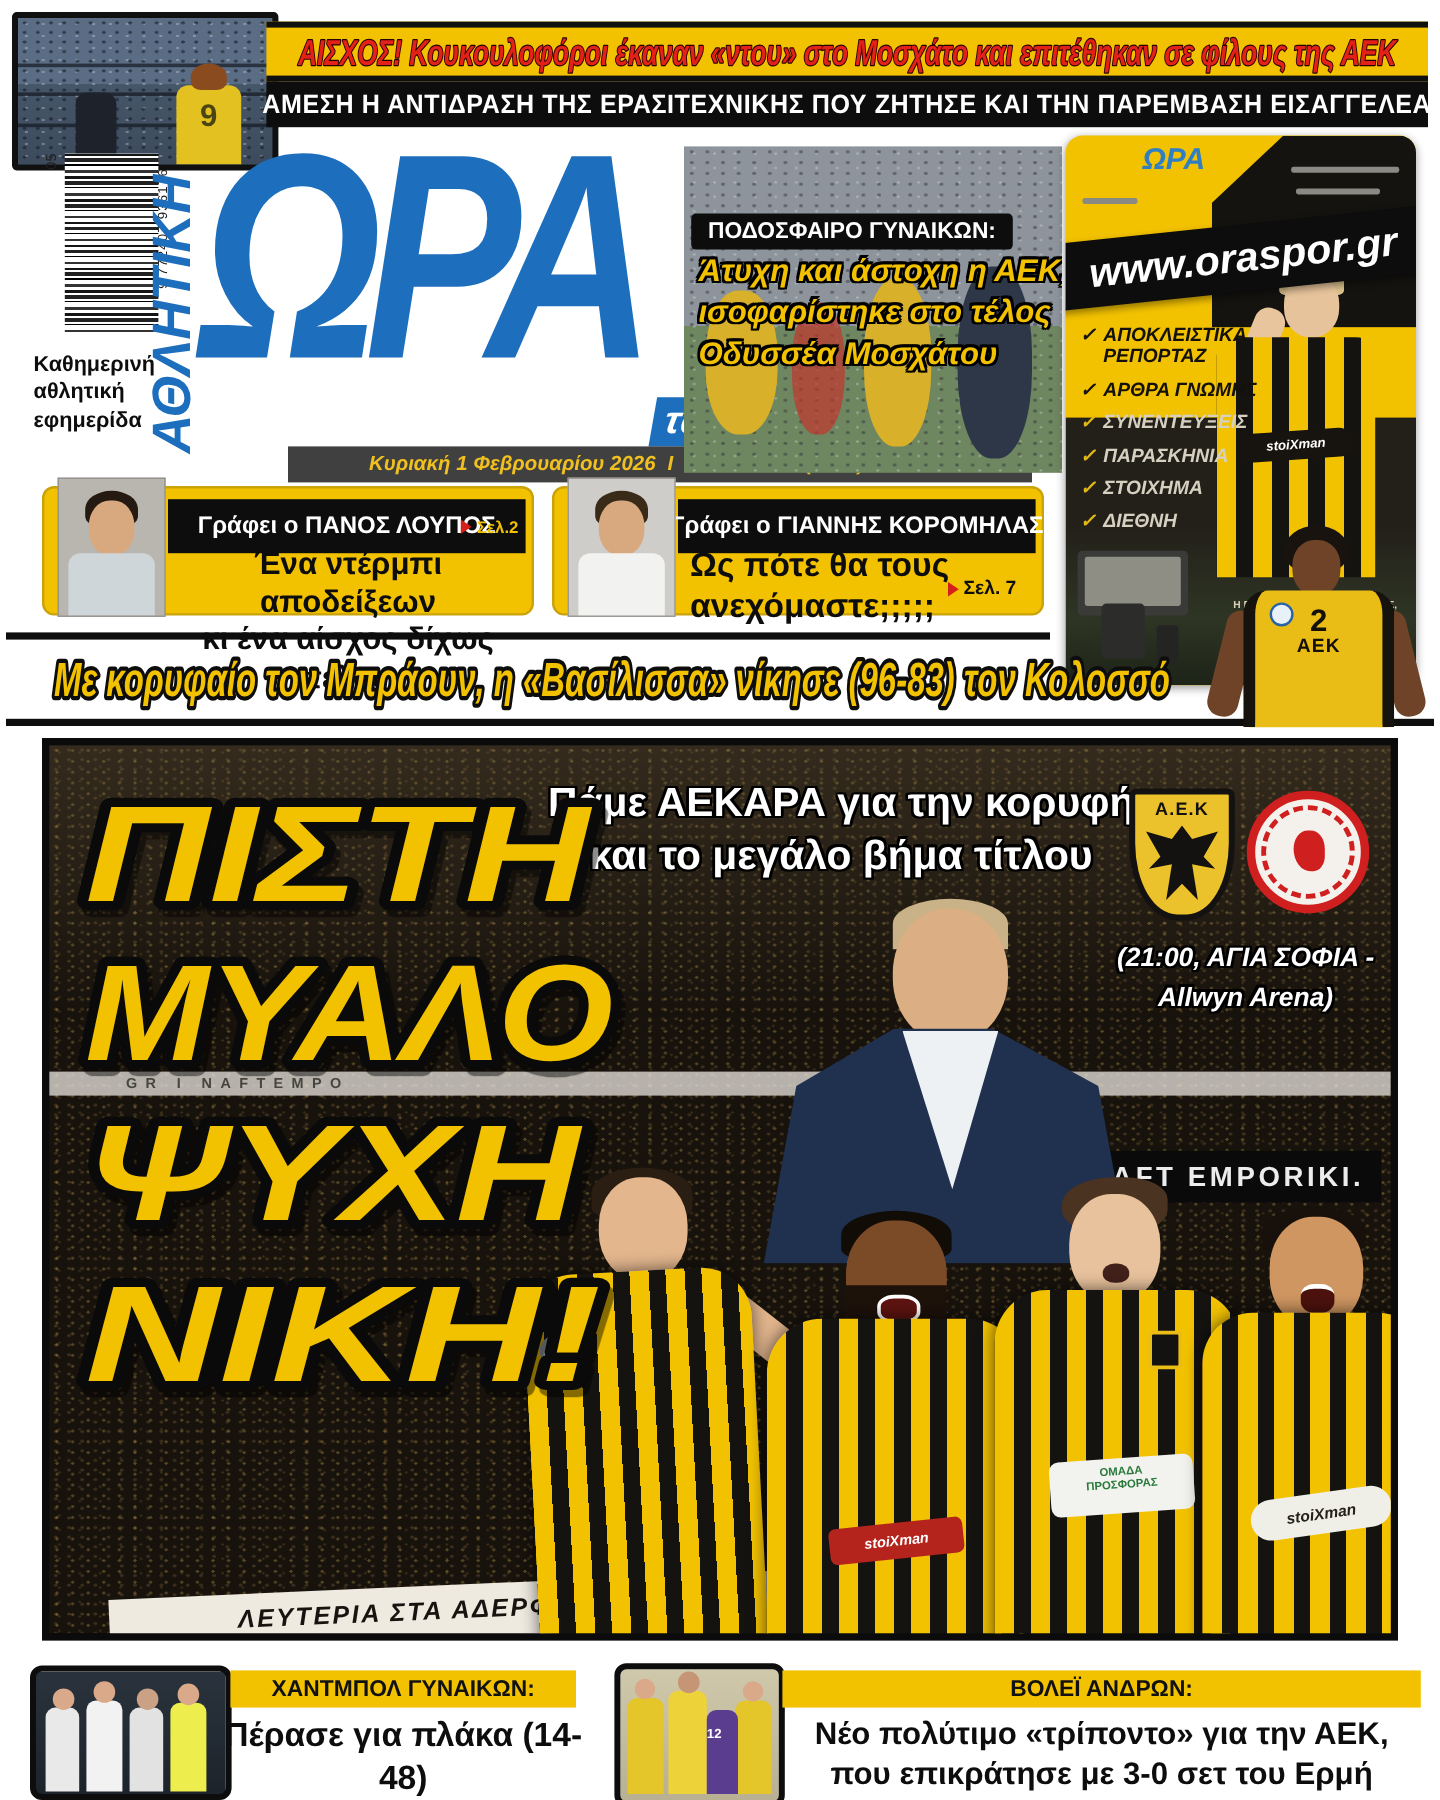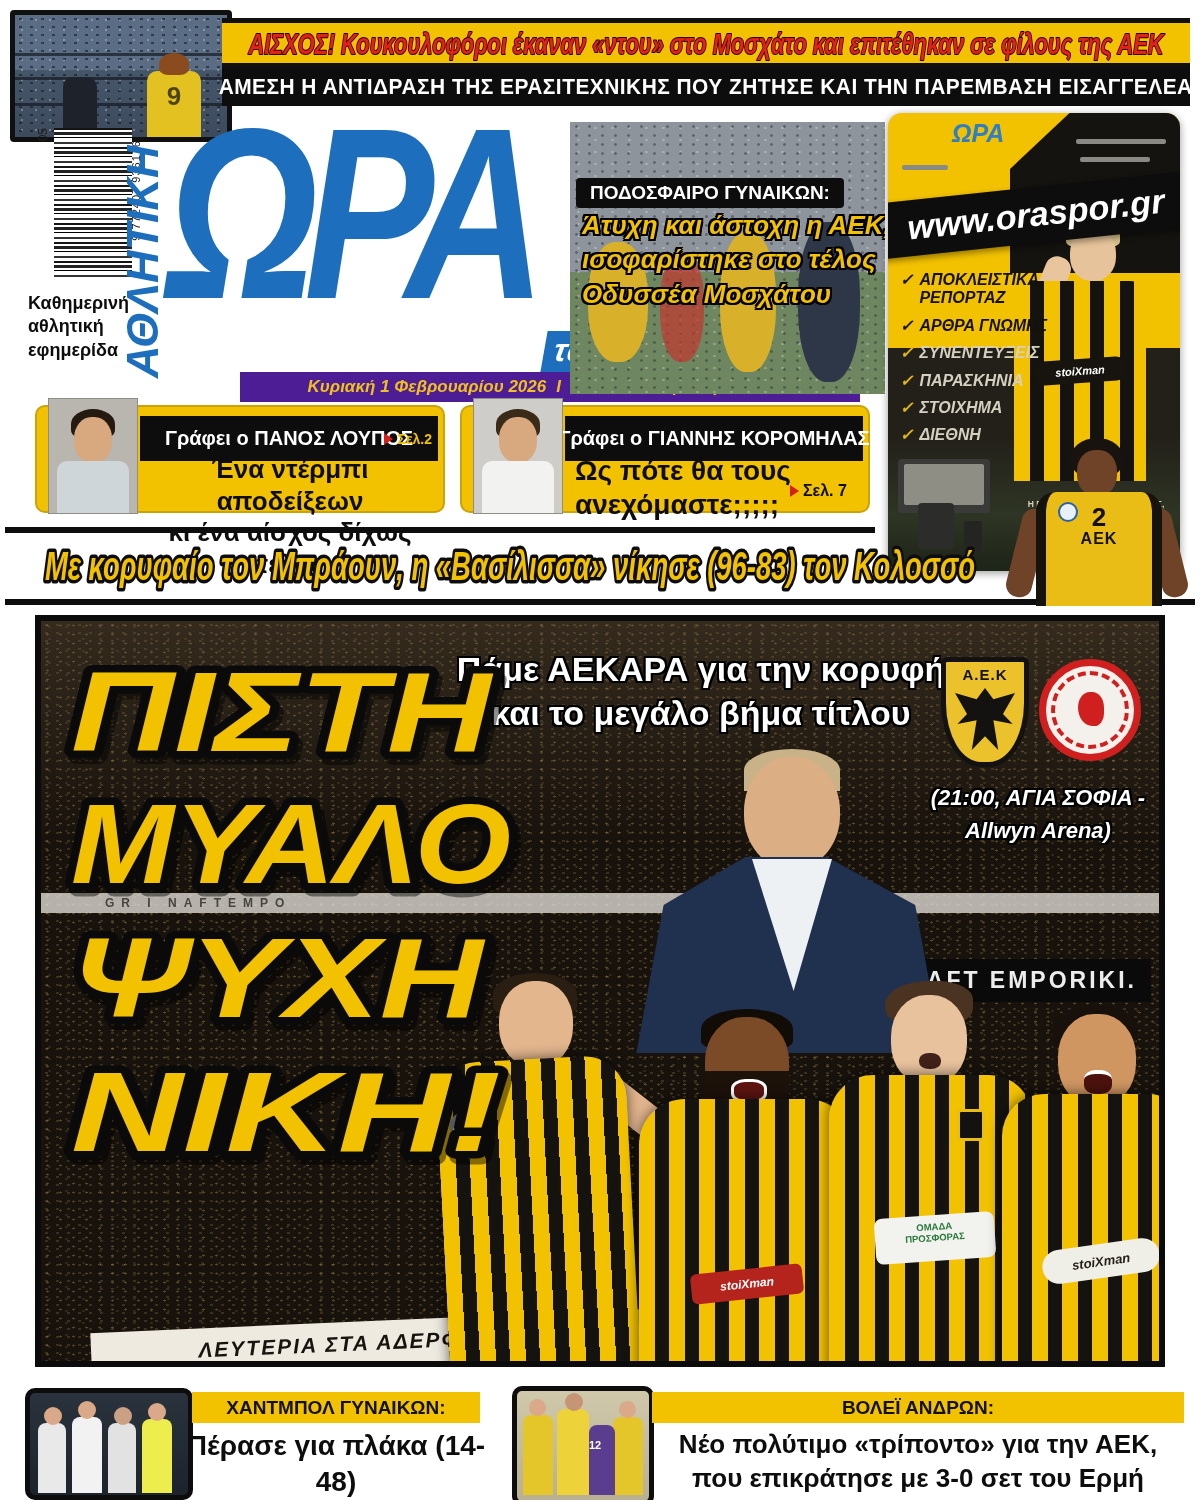--- a/index.html
+++ b/index.html
@@ -33,21 +33,21 @@
   .barcode-05{left:36px;top:128px;writing-mode:vertical-rl;transform:rotate(180deg);font-size:12px;color:#222;}
   .tagline{left:28px;top:292px;width:130px;font-size:18px;font-weight:bold;line-height:1.3;color:#0d0d0d;}
   .brand-vertical{left:120px;top:130px;height:248px;writing-mode:vertical-rl;transform:rotate(180deg);
     color:#1D6FBE;font-size:45px;font-weight:900;font-style:italic;line-height:1;}
   .brand-main{left:166px;top:98px;font-size:244px;line-height:.95;font-weight:900;font-style:italic;color:#1D6FBE;
     letter-spacing:-18px;transform:scaleX(.8);transform-origin:left top;white-space:nowrap;}
   .brand-sub{left:538px;top:328px;background:#fff;padding:2px 10px 4px 6px;display:flex;align-items:center;gap:4px;}
   .brand-sub .ton{display:inline-block;background:#1D6FBE;color:#fff;transform:skewX(-10deg);
     font-size:32px;font-weight:900;font-style:italic;padding:1px 10px 3px 10px;}
   .brand-sub .spor{color:#1D6FBE;font-size:42px;font-weight:900;font-style:italic;line-height:1;}
-  .datebar{left:240px;top:372px;width:620px;height:30px;background:#4c1d95;display:flex;align-items:center;justify-content:center;gap:10px;}
+  .datebar{left:240px;top:372px;width:620px;height:30px;background:#404040;display:flex;align-items:center;justify-content:center;gap:10px;}
   .datebar span{color:#f0c020;font-size:17px;font-weight:bold;font-style:italic;white-space:nowrap;}
 
   
   .wf-box{left:570px;top:122px;width:315px;height:272px;overflow:hidden;
     background:linear-gradient(180deg,#8d949b 0 55%,#6f8760 55% 100%);}
   .wf-noise{left:0;top:0;width:100%;height:100%;
     background-image:radial-gradient(rgba(40,40,50,.45) 1.4px,transparent 2px),radial-gradient(rgba(255,255,255,.3) 1px,transparent 1.5px);
     background-size:13px 9px,17px 12px;}
   .wf-blob{border-radius:45%;}
   .wf-label{left:6px;top:8px;background:#0d0d0d;color:#fff;font-size:19px;font-weight:bold;padding:4px 14px;border-radius:4px;white-space:nowrap;margin-top:48px;}

